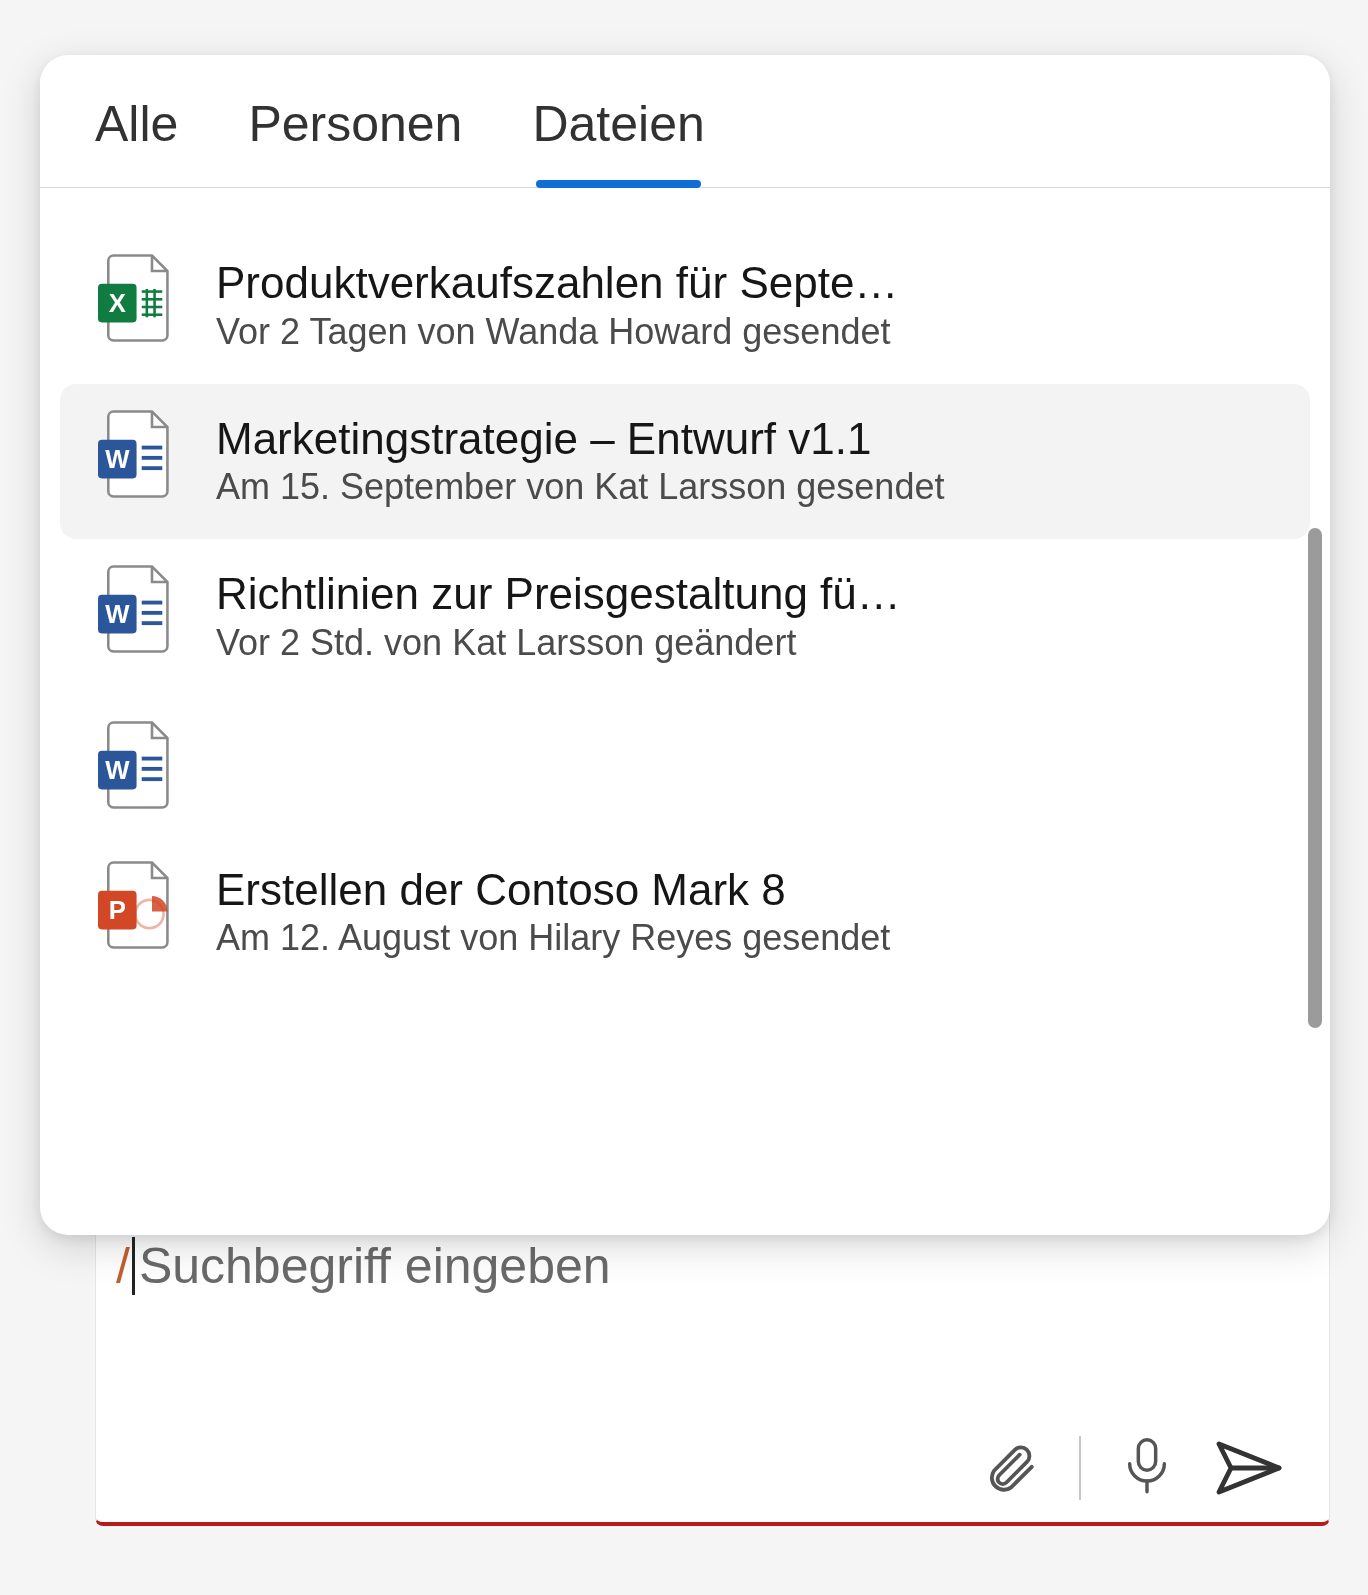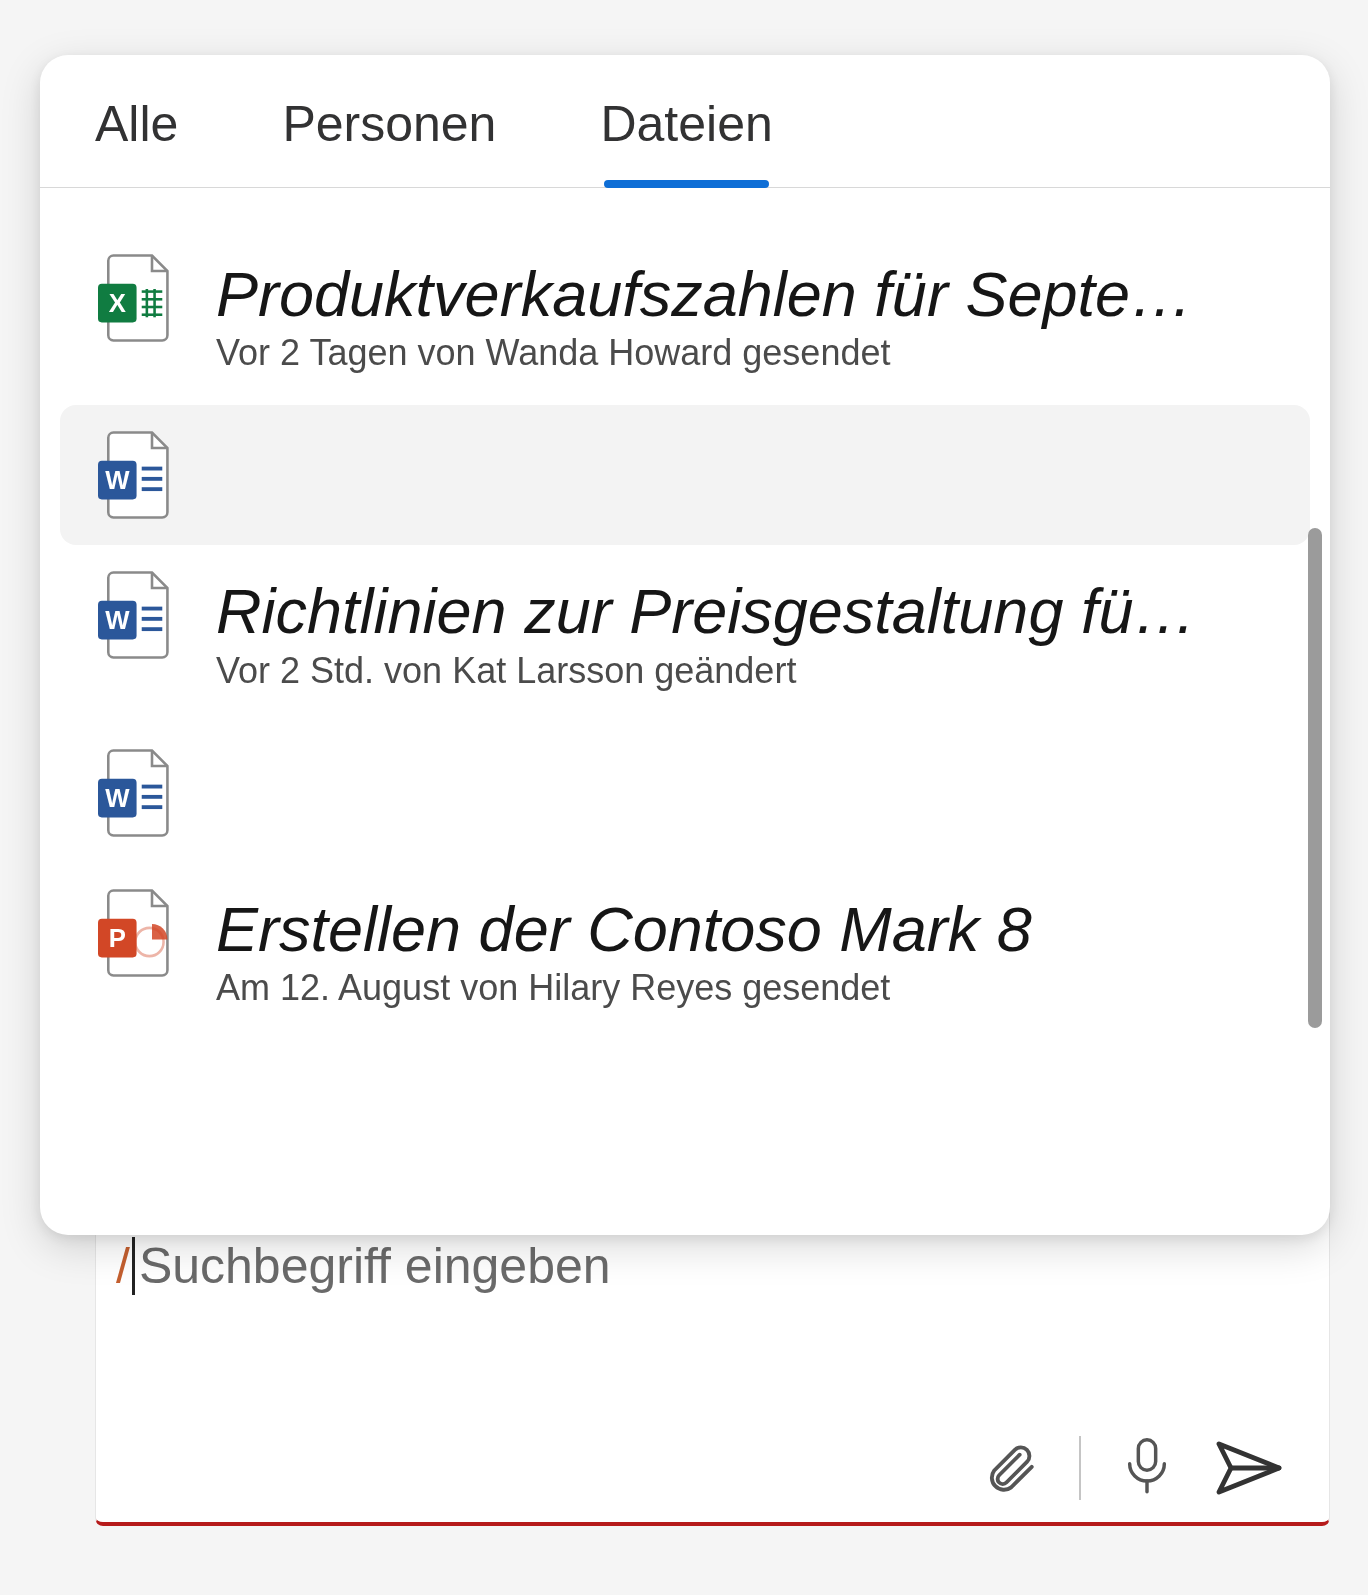--- a/index.html
+++ b/index.html
@@ -19,21 +19,21 @@
       height: 1180px;
       background: #ffffff;
       border-radius: 28px;
       box-shadow: 0 12px 40px rgba(0,0,0,0.15), 0 4px 12px rgba(0,0,0,0.08);
       overflow: hidden;
       z-index: 10;
     }
 
     .tabs {
       display: flex;
-      gap: 104px;
+      gap: 70px;
       padding: 40px 37px 0 55px;
       border-bottom: 1px solid #d8d8d8;
     }
     .tab {
       font-size: 50px;
       color: #323233;
       padding-bottom: 34px;
       position: relative;
       cursor: pointer;
       font-weight: 400;
@@ -73,28 +73,27 @@
       flex: 0 0 80px;
       width: 80px;
       height: 80px;
       margin-top: 0px;
       display: flex;
       align-items: center;
       justify-content: center;
     }
     .item .texts { flex: 1; min-width: 0; }
     .item .title {
-      font-size: 63px;
+      font-size: 44px;
       color: #161616;
       font-weight: 400;
       white-space: nowrap;
       overflow: hidden;
       text-overflow: ellipsis;
       line-height: 1.15;
-      font-style: italic;
     }
     .item .sub {
       font-size: 36px;
       color: #4b4b4b;
       line-height: 1.25;
     }
 
     .scrollbar-thumb {
       position: absolute;
       right: 8px;
@@ -199,20 +198,24 @@
 
     <rect x="2" y="24" width="30" height="30" rx="3" class="brand" fill="#2b579a"></rect>
     <text x="17" y="46" text-anchor="middle" font-family="Segoe UI, sans-serif" font-size="20" font-weight="700" fill="#fff" class="letter">W</text>
 
     <g stroke="#2b579a" stroke-width="3">
       <line x1="36" y1="30" x2="52" y2="30"></line>
       <line x1="36" y1="38" x2="52" y2="38"></line>
       <line x1="36" y1="46" x2="52" y2="46"></line>
     </g>
   </svg>
+          </div>
+          <div class="texts">
+            <div class="title">Marketingstrategie – Entwurf v1.1</div>
+            <div class="sub">Am 15. September von Kat Larsson gesendet</div>
           </div>
         </div>
         <div class="item">
           <div class="icon-wrap">
             <svg class="ficon" viewBox="0 0 60 70">
 
     <path d="M14 2 h30 l12 12 v50 a4 4 0 0 1 -4 4 h-38 a4 4 0 0 1 -4 -4 v-58 a4 4 0 0 1 4 -4 z" fill="#fff" stroke="#8a8a8a" stroke-width="2"></path>
     <path d="M44 2 v12 h12" fill="none" stroke="#8a8a8a" stroke-width="2"></path>
 
     <rect x="2" y="24" width="30" height="30" rx="3" class="brand" fill="#2b579a"></rect>

